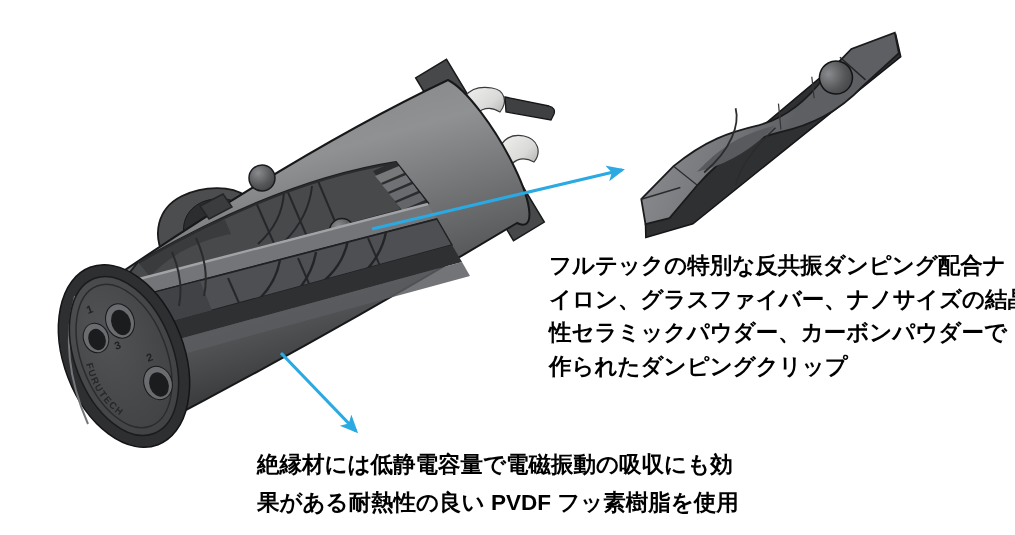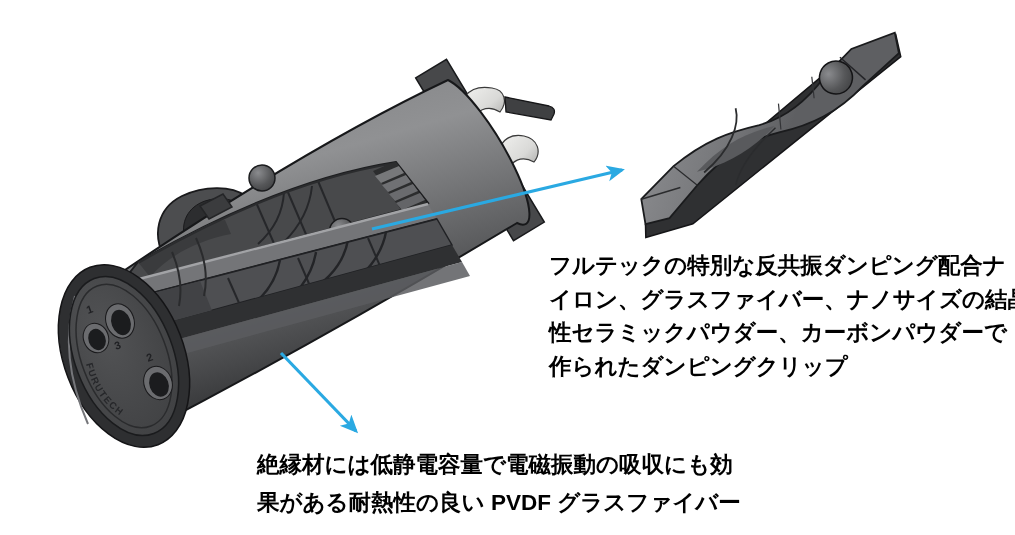--- a/index.html
+++ b/index.html
@@ -173,16 +173,16 @@
 
 <div id="anno-clip" class="anno">
   <div>フルテックの特別な反共振ダンピング配合ナ</div>
   <div>イロン、グラスファイバー、ナノサイズの結晶</div>
   <div>性セラミックパウダー、カーボンパウダーで</div>
   <div>作られたダンピングクリップ</div>
 </div>
 
 <div id="anno-insulation" class="anno">
   <div>絶縁材には低静電容量で電磁振動の吸収にも効</div>
-  <div>果がある耐熱性の良い PVDF グラスファイバー</div>
+  <div>果がある耐熱性の良い PVDF フッ素樹脂を使用</div>
 </div>
 
 </div>
 
 </body></html>

